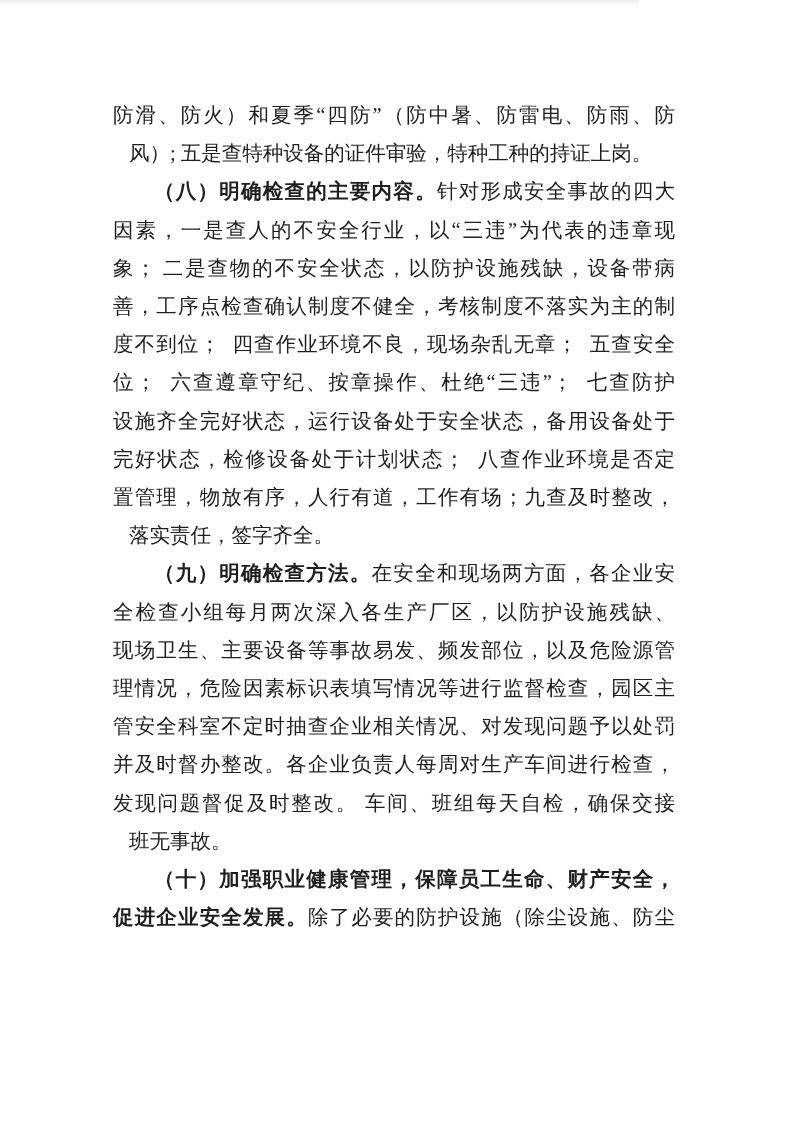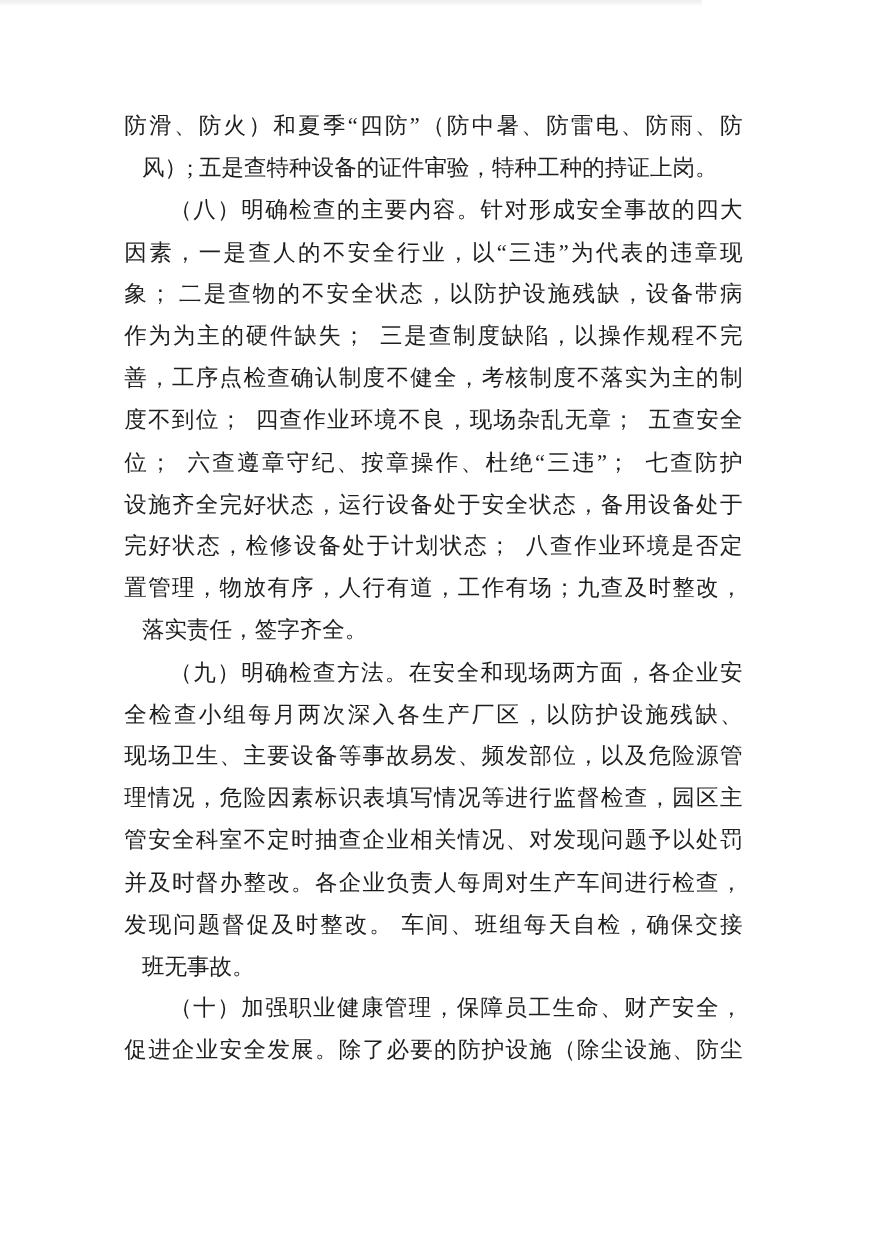--- a/index.html
+++ b/index.html
@@ -47,34 +47,33 @@
     text-justify: inter-character;
   }
   .line.para-end {
     text-align-last: left;
     margin-left: 16px;
   }
   .line.indent {
     text-indent: 2em;
   }
   .seg.bold {
-    font-weight: normal;
+    font-weight: bold;
   }
 </style>
 </head>
 <body>
 
 <div class="page">
   <div class="doc-body" style="color: rgb(30, 30, 30);">
       <div class="line"><span class="seg">防滑、防火）和夏季“四防”（防中暑、防雷电、防雨、防</span></div>
       <div class="line para-end"><span class="seg">风）; 五是查特种设备的证件审验，特种工种的持证上岗。</span></div>
       <div class="line indent"><span class="seg bold">（八）明确检查的主要内容。</span><span class="seg">针对形成安全事故的四大</span></div>
       <div class="line"><span class="seg">因素，一是查人的不安全行业，以“三违”为代表的违章现</span></div>
       <div class="line"><span class="seg">象； 二是查物的不安全状态，以防护设施残缺，设备带病</span></div>
-      <div class="line"><span class="seg">作为为主的硬件缺失；  三是查制度缺陷，以操作规程不完</span></div>
       <div class="line"><span class="seg">善，工序点检查确认制度不健全，考核制度不落实为主的制</span></div>
       <div class="line"><span class="seg">度不到位；  四查作业环境不良，现场杂乱无章；  五查安全</span></div>
       <div class="line"><span class="seg">位；  六查遵章守纪、按章操作、杜绝“三违”；  七查防护</span></div>
       <div class="line"><span class="seg">设施齐全完好状态，运行设备处于安全状态，备用设备处于</span></div>
       <div class="line"><span class="seg">完好状态，检修设备处于计划状态；  八查作业环境是否定</span></div>
       <div class="line"><span class="seg">置管理，物放有序，人行有道，工作有场；九查及时整改，</span></div>
       <div class="line para-end"><span class="seg">落实责任，签字齐全。</span></div>
       <div class="line indent"><span class="seg bold">（九）明确检查方法。</span><span class="seg">在安全和现场两方面，各企业安</span></div>
       <div class="line"><span class="seg">全检查小组每月两次深入各生产厂区，以防护设施残缺、</span></div>
       <div class="line"><span class="seg">现场卫生、主要设备等事故易发、频发部位，以及危险源管</span></div>

